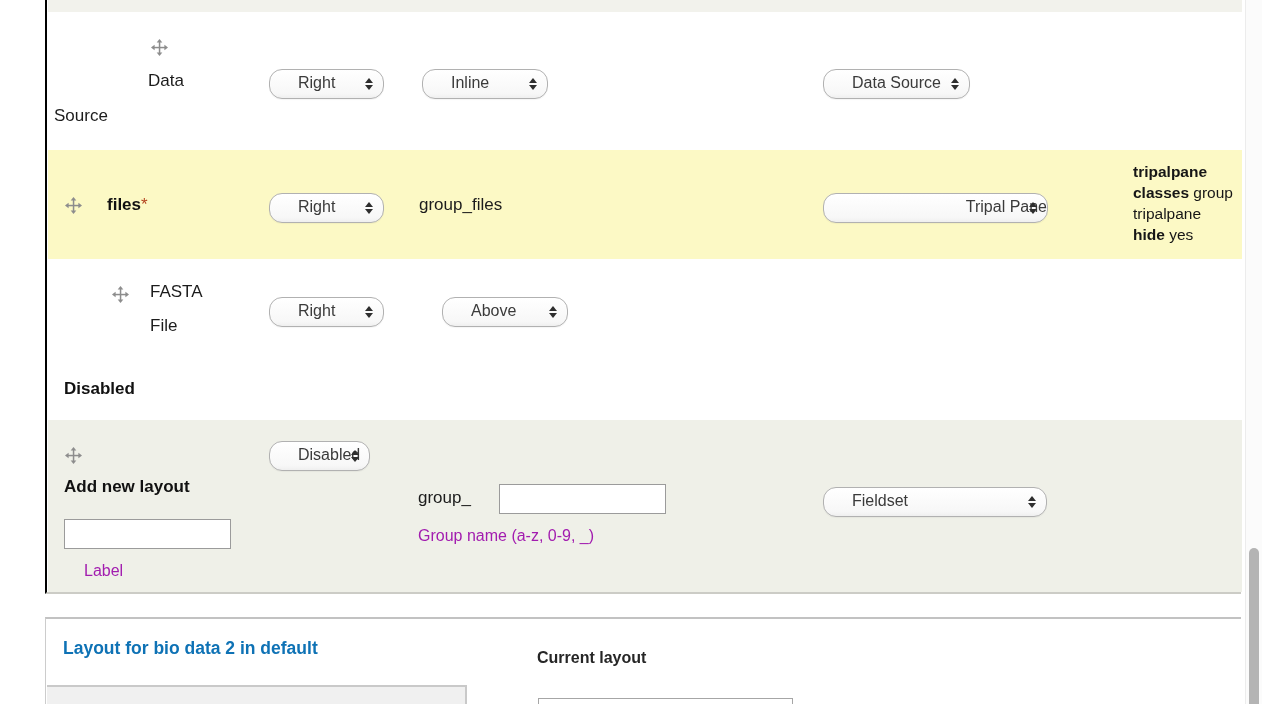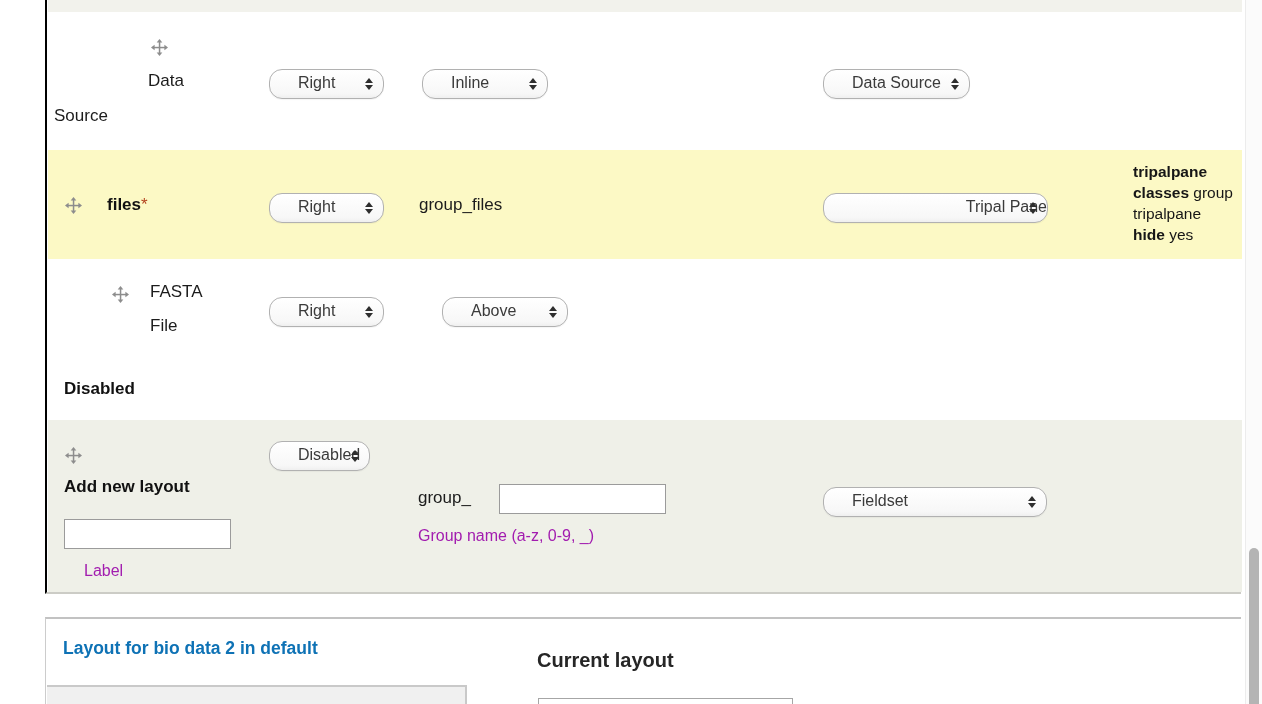--- a/index.html
+++ b/index.html
@@ -58,21 +58,21 @@
   }
   #layout-heading {
     position:absolute; left:17px; top:19px; font-size:17.5px; font-weight:bold;
     color:#0e72b5; text-decoration:none; white-space:nowrap;
   }
   #layout-cell {
     position:absolute; left:1px; top:66px; width:420px; height:40px;
     background:#f0f0f0; border-top:2px solid #c9c9c9; border-right:2px solid #c9c9c9;
   }
   #current-layout-title {
-    position:absolute; left:491px; top:30px; font-size:20px; font-weight:bold; color:#262626; white-space:nowrap;text-align:right;
+    position:absolute; left:491px; top:30px; font-size:16px; font-weight:bold; color:#262626; white-space:nowrap;text-align:right;
   }
   #current-layout-field {
     position:absolute; left:492px; top:79px; width:255px; height:30px;
     background:#fff; border:1px solid #a6a6a6;
   }
 
   
   #scrollbar-track {
     position:absolute; right:0; top:0; width:17px; height:704px;
     background:#fbfbfb; border-left:1px solid #ececec;

